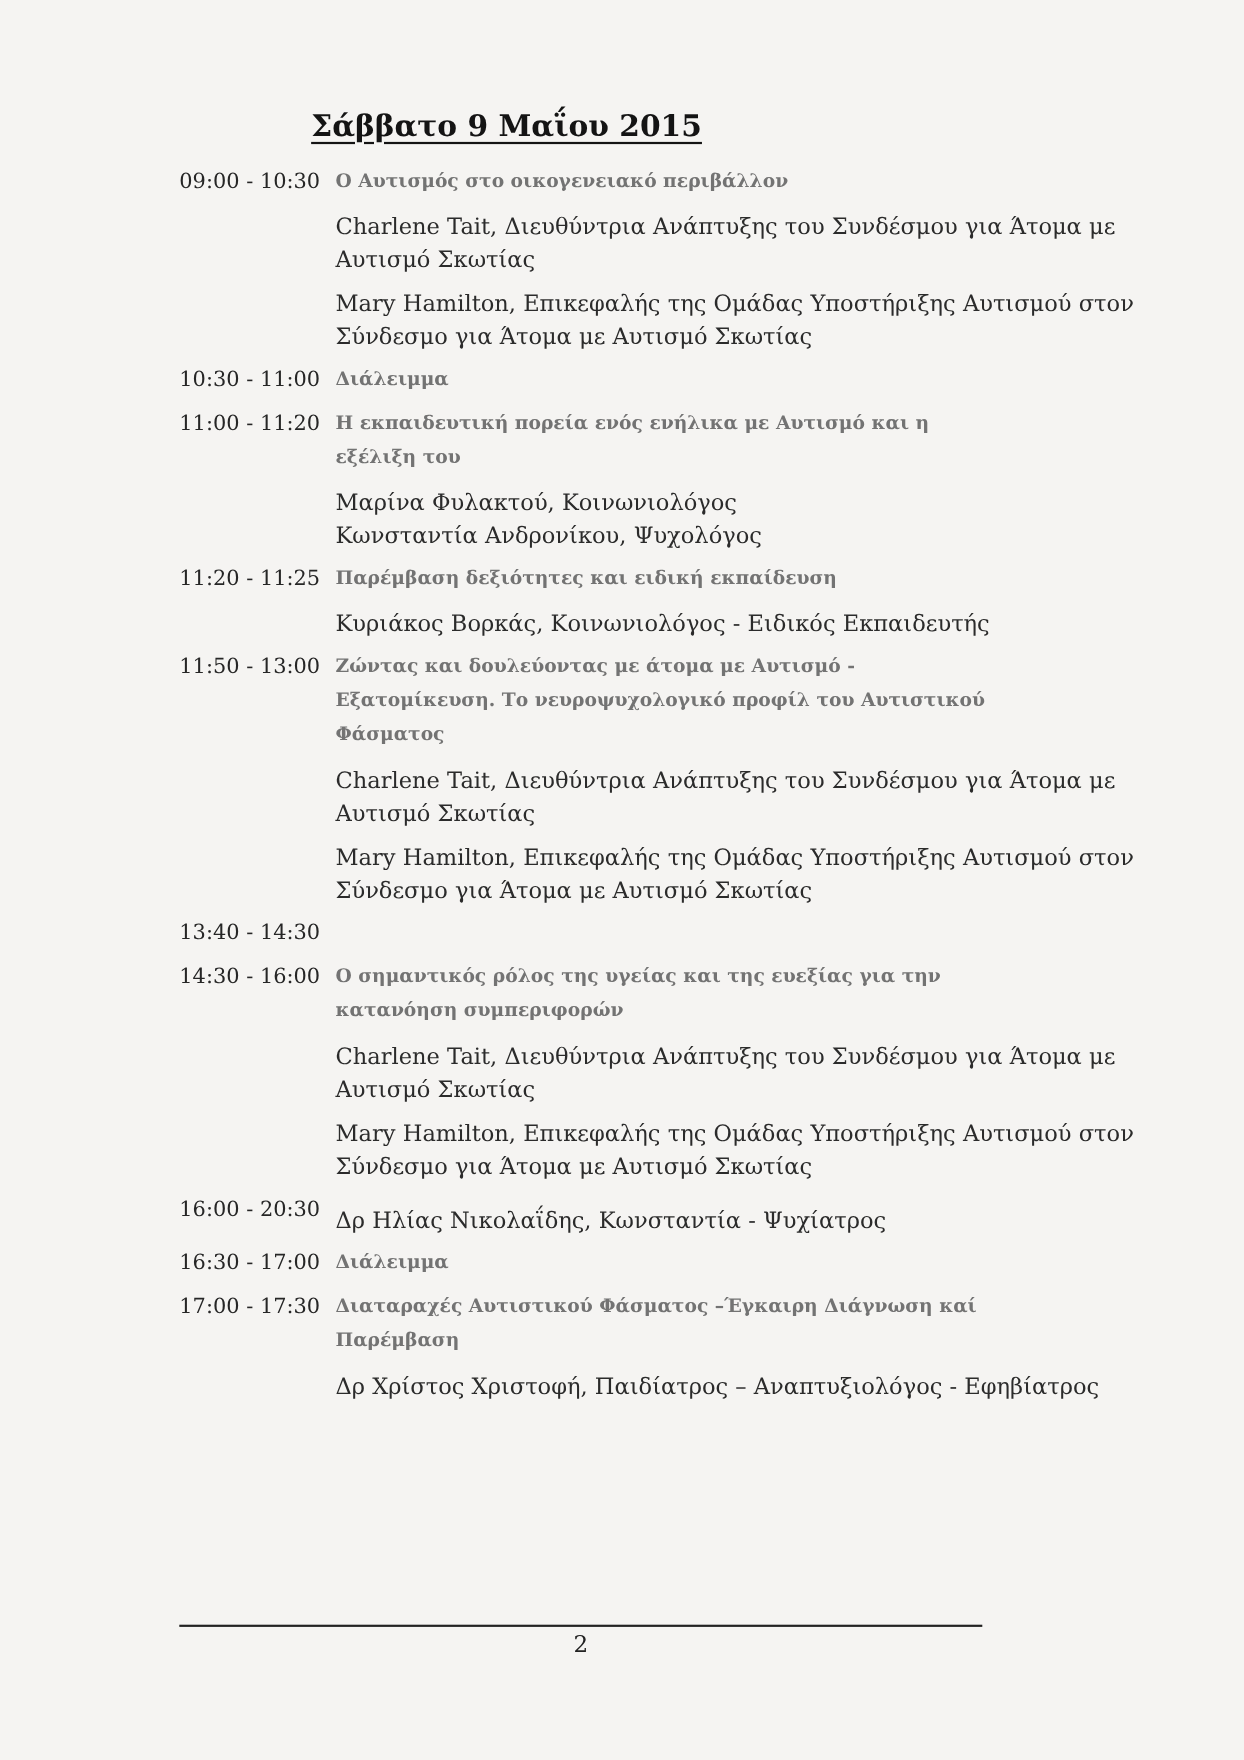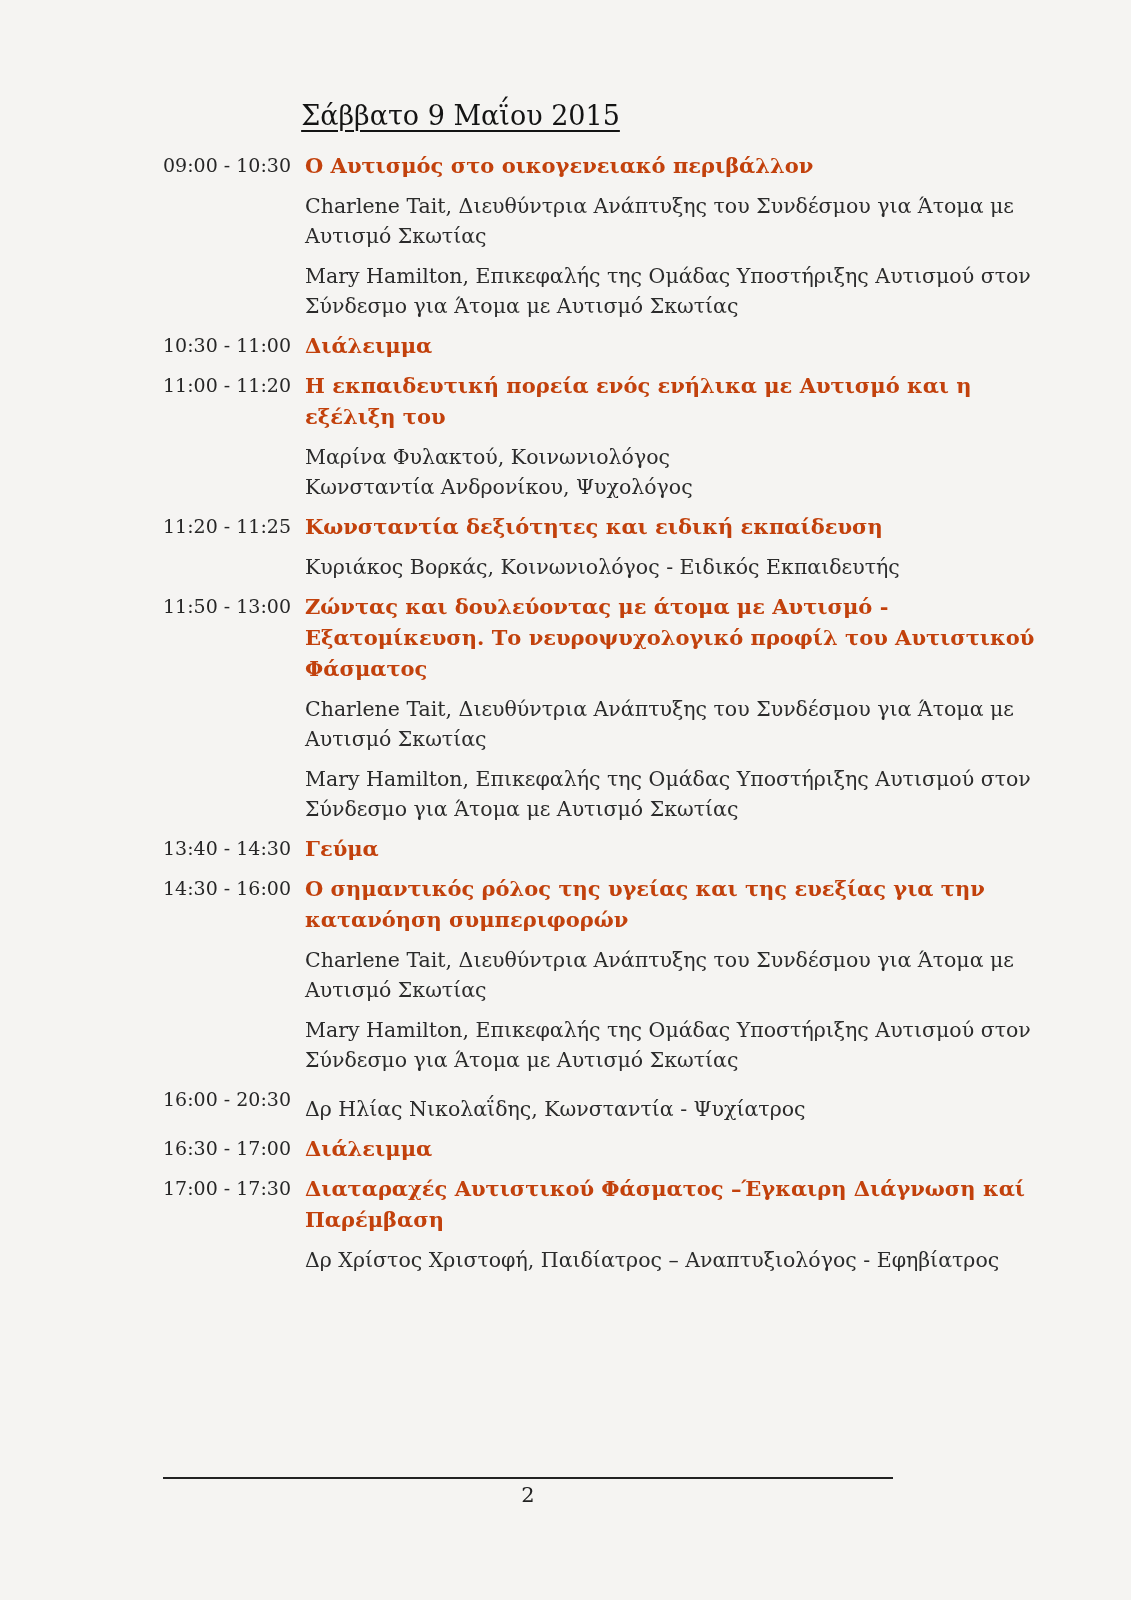--- a/index.html
+++ b/index.html
@@ -20,21 +20,21 @@
     inset: 0;
   }
   .doc-title {
     position: absolute;
     top: 100px;
     left: 0;
     width: 921px;
     text-align: center;
     margin: 0;
     font-size: 27px;
-    font-weight: normal;
+    font-weight: bold;
     color: #141414;
   }
   .doc-title .underlined {
     text-decoration: underline;
     text-decoration-thickness: 2px;
     text-underline-offset: 5px;
   }
   .schedule {
     position: absolute;
     top: 150px;
@@ -52,24 +52,24 @@
     font-size: 19px;
     line-height: 31px;
     color: #262626;
     white-space: nowrap;
   }
   .content {
     flex: 1 1 auto;
     min-width: 0;
   }
   .session-title {
-    font-size: 21px;
+    font-size: 17px;
     font-weight: bold;
     line-height: 31px;
-    color: #c2410c;
+    color: #737373;
     white-space: nowrap;
   }
   .speakers {
     margin: 10px 0 0 0;
     font-size: 20.5px;
     line-height: 30px;
     color: #2b2b2b;
     white-space: nowrap;
   }
   .footer-line {
@@ -118,39 +118,36 @@
     <div class="time">11:00 - 11:20</div>
     <div class="content">
       <div class="session-title">Η εκπαιδευτική πορεία ενός ενήλικα με Αυτισμό και η<br>εξέλιξη του</div>
     <p class="speakers">Μαρίνα Φυλακτού, Κοινωνιολόγος<br>Κωνσταντία Ανδρονίκου, Ψυχολόγος</p>
         </div>
   </div>
 
   <div class="session">
     <div class="time">11:20 - 11:25</div>
     <div class="content">
-      <div class="session-title">Κωνσταντία δεξιότητες και ειδική εκπαίδευση</div>
+      <div class="session-title">Παρέμβαση δεξιότητες και ειδική εκπαίδευση</div>
     <p class="speakers">Κυριάκος Βορκάς, Κοινωνιολόγος - Ειδικός Εκπαιδευτής</p>
         </div>
   </div>
 
   <div class="session">
     <div class="time">11:50 - 13:00</div>
     <div class="content">
       <div class="session-title">Ζώντας και δουλεύοντας με άτομα με Αυτισμό -<br>Εξατομίκευση. Το νευροψυχολογικό προφίλ του Αυτιστικού<br>Φάσματος</div>
     <p class="speakers">Charlene Tait, Διευθύντρια Ανάπτυξης του Συνδέσμου για Άτομα με<br>Αυτισμό Σκωτίας</p>
           <p class="speakers">Mary Hamilton, Επικεφαλής της Ομάδας Υποστήριξης Αυτισμού στον<br>Σύνδεσμο για Άτομα με Αυτισμό Σκωτίας</p>
         </div>
   </div>
 
   <div class="session">
     <div class="time">13:40 - 14:30</div>
-    <div class="content">
-      <div class="session-title">Γεύμα</div>
-    </div>
   </div>
 
   <div class="session">
     <div class="time">14:30 - 16:00</div>
     <div class="content">
       <div class="session-title">Ο σημαντικός ρόλος της υγείας και της ευεξίας για την<br>κατανόηση συμπεριφορών</div>
     <p class="speakers">Charlene Tait, Διευθύντρια Ανάπτυξης του Συνδέσμου για Άτομα με<br>Αυτισμό Σκωτίας</p>
           <p class="speakers">Mary Hamilton, Επικεφαλής της Ομάδας Υποστήριξης Αυτισμού στον<br>Σύνδεσμο για Άτομα με Αυτισμό Σκωτίας</p>
         </div>
   </div>

